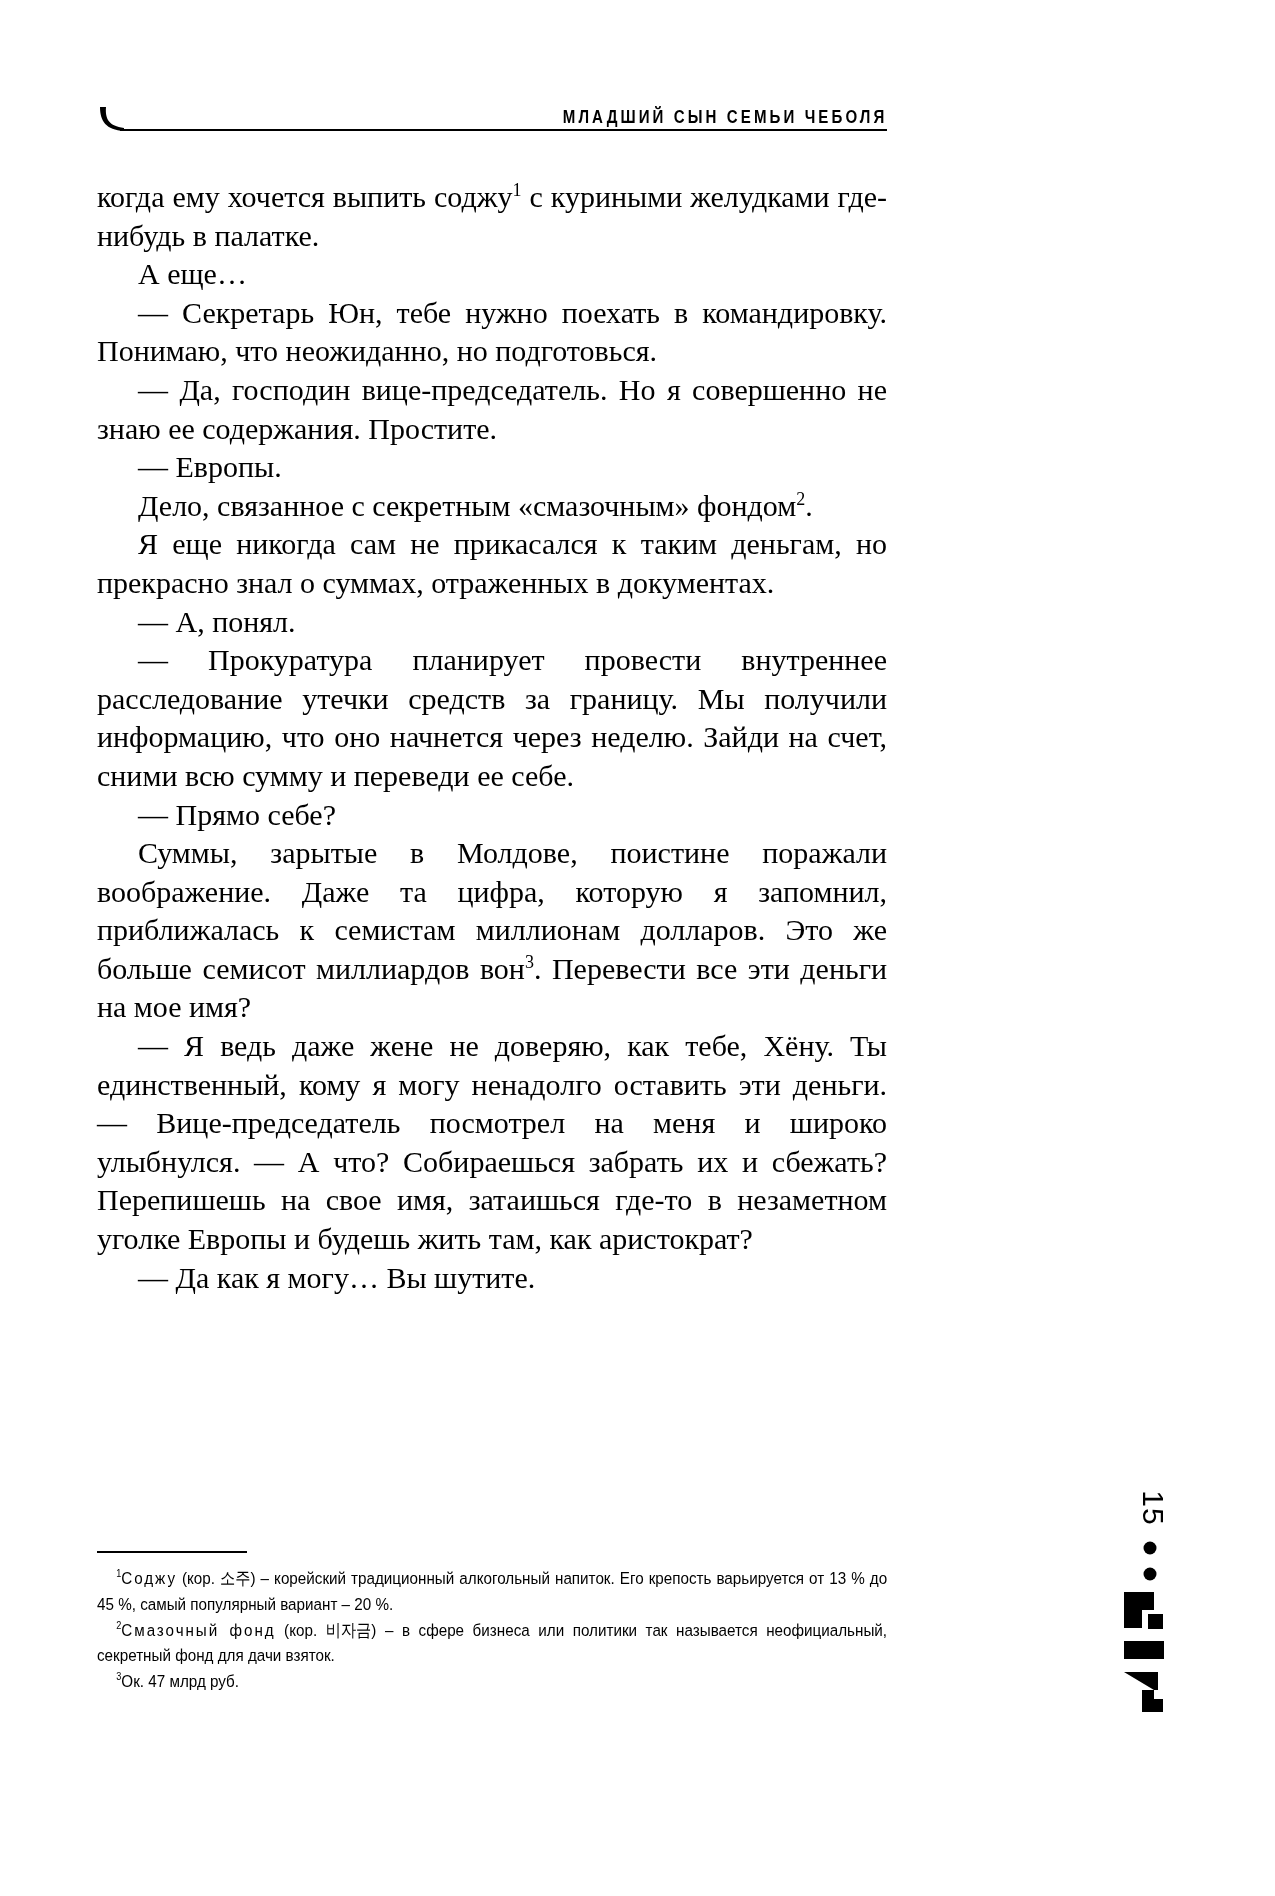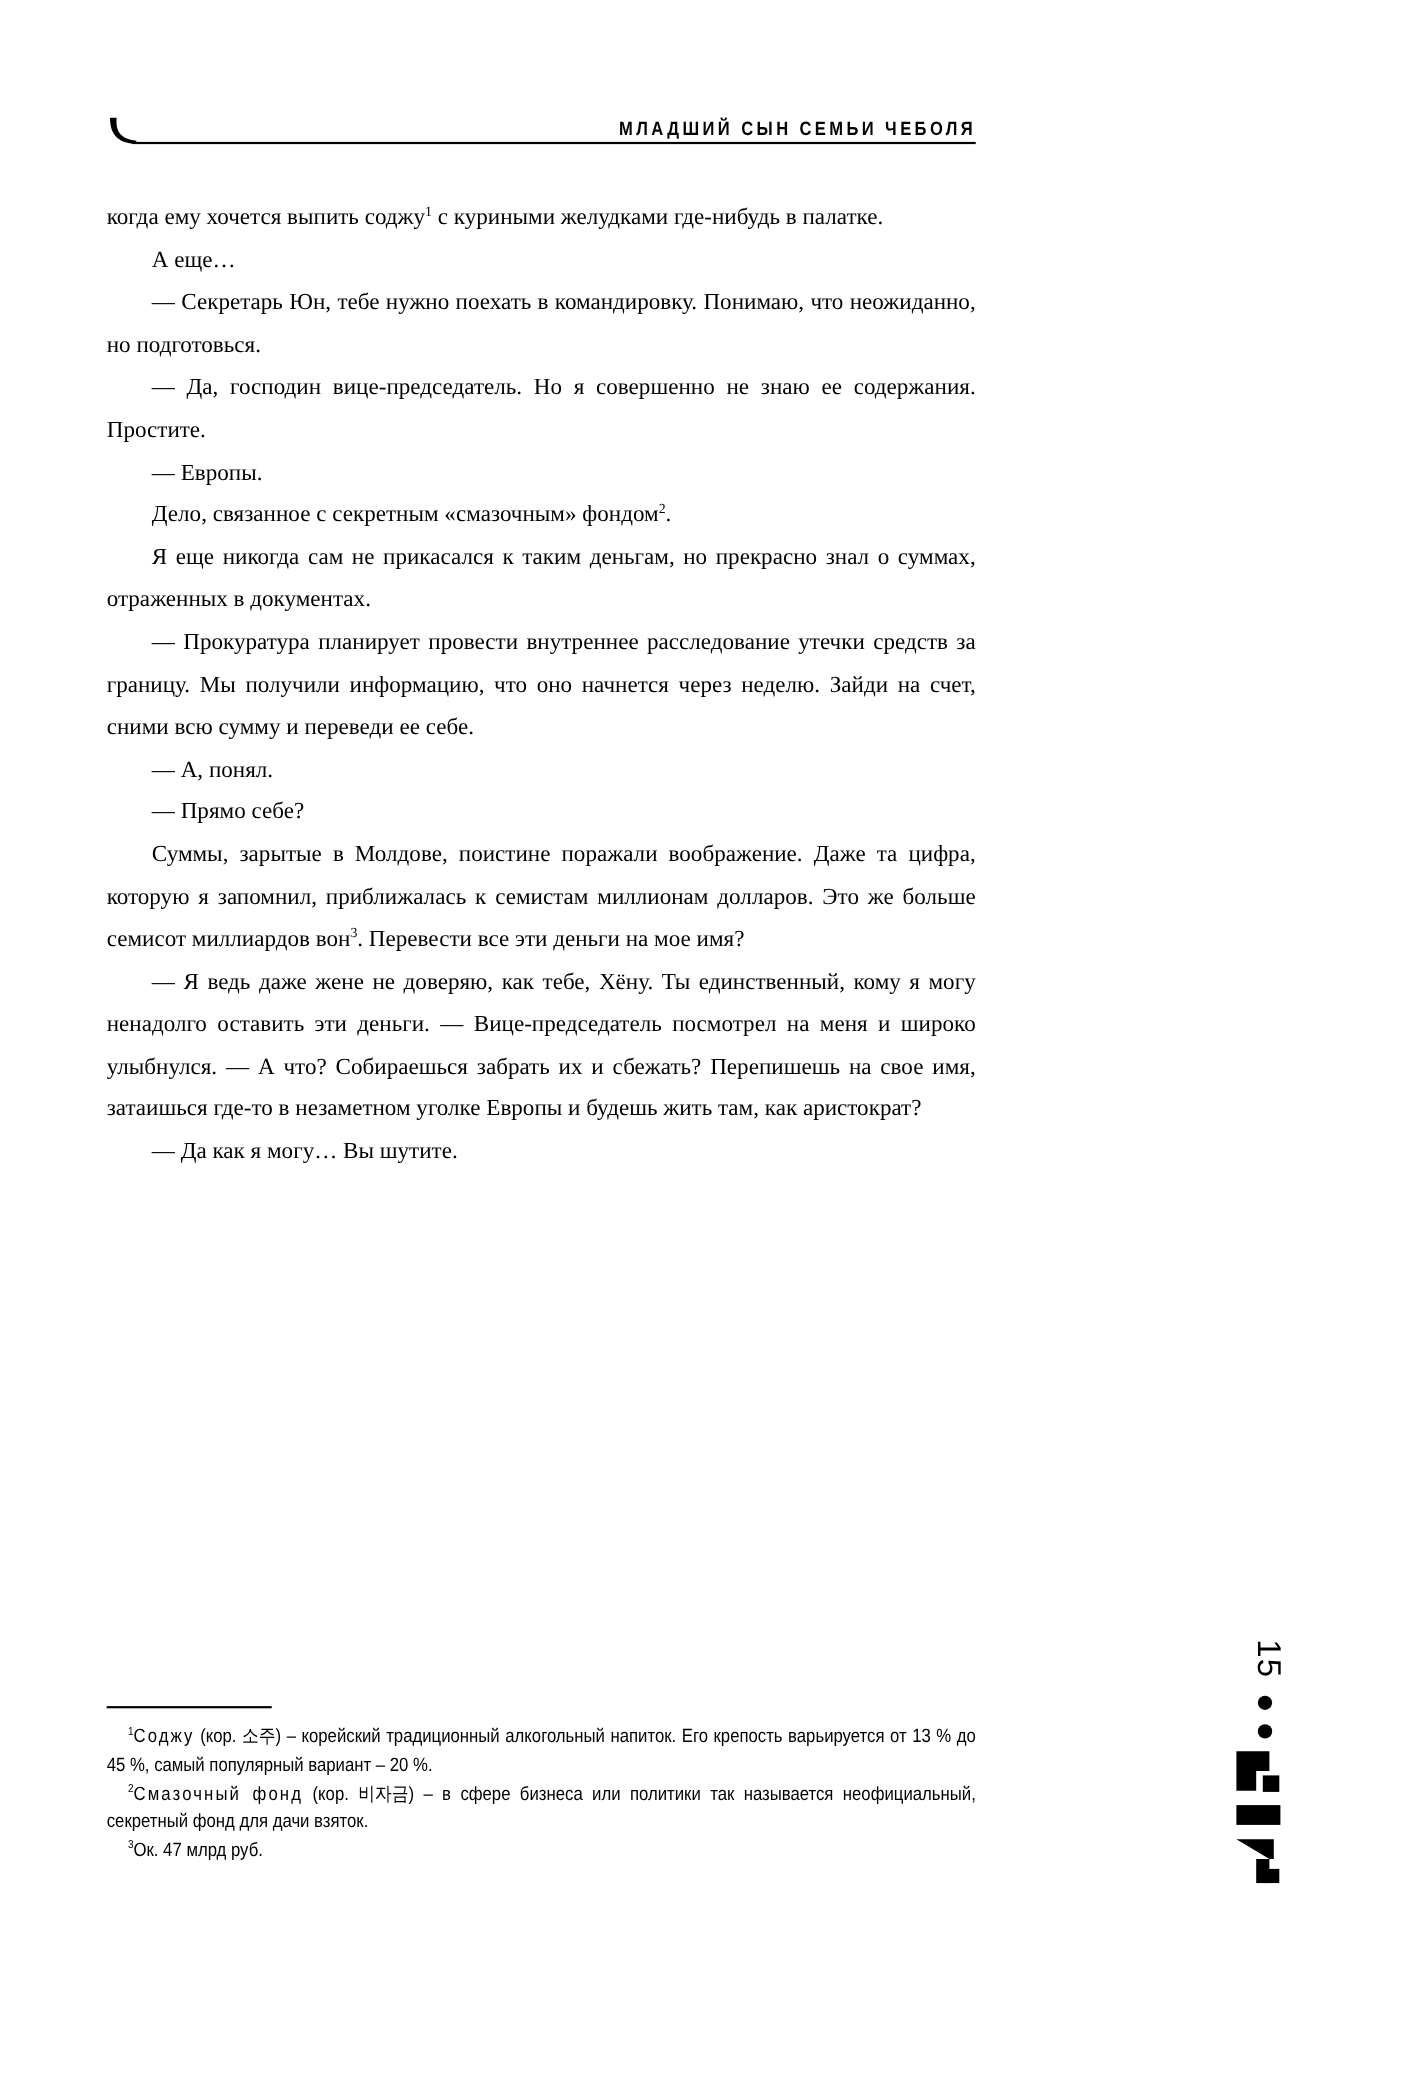--- a/index.html
+++ b/index.html
@@ -60,21 +60,21 @@
 
   
   .body-col {
     position: absolute;
     left: 97px;
     top: 178px;
     width: 790px;
   }
   p.para {
     margin: 0;
-    font-size: 21px;
+    font-size: 30px;
     line-height: 38.6px;
     text-align: justify;
     text-indent: 41px;
     hyphens: manual;
     font-weight: 400;
   }
   p.para.noindent {
     text-indent: 0;
   }
   sup {
@@ -156,22 +156,22 @@
   </div>
 
   <div class="body-col">
       <p class="para noindent">когда ему хочется выпить соджу<sup>1</sup> с куриными желудками где-нибудь в палатке.</p>
       <p class="para">А еще…</p>
       <p class="para">— Секретарь Юн, тебе нужно поехать в командировку. Понимаю, что неожиданно, но подготовься.</p>
       <p class="para">— Да, господин вице-председатель. Но я совершенно не знаю ее содержания. Простите.</p>
       <p class="para">— Европы.</p>
       <p class="para">Дело, связанное с секретным «смазочным» фондом<sup>2</sup>.</p>
       <p class="para">Я еще никогда сам не прикасался к таким деньгам, но прекрасно знал о суммах, отраженных в документах.</p>
+      <p class="para">— А, понял.</p>
       <p class="para">— Прокуратура планирует провести внутреннее расследование утечки средств за границу. Мы получили информацию, что оно начнется через неделю. Зайди на счет, сними всю сумму и переведи ее себе.</p>
-      <p class="para">— А, понял.</p>
       <p class="para">— Прямо себе?</p>
       <p class="para">Суммы, зарытые в Молдове, поистине поражали воображение. Даже та цифра, которую я запомнил, приближалась к семистам миллионам долларов. Это же больше семисот миллиардов вон<sup>3</sup>. Перевести все эти деньги на мое имя?</p>
       <p class="para">— Я ведь даже жене не доверяю, как тебе, Хёну. Ты единственный, кому я могу ненадолго оставить эти деньги. — Вице-председатель посмотрел на меня и широко улыбнулся. — А что? Собираешься забрать их и сбежать? Перепишешь на свое имя, затаишься где-то в незаметном уголке Европы и будешь жить там, как аристократ?</p>
       <p class="para">— Да как я могу… Вы шутите.</p>
     </div>
 
   <div class="footnotes">
     <div class="footnote-rule"></div>
     <div class="footnote-list">
         <p class="footnote"><sup>1</sup><span class="term">Соджу</span> (кор. 소주) – корейский традиционный алкогольный напиток. Его крепость варьируется от 13 % до 45 %, самый популярный вариант – 20 %.</p>

